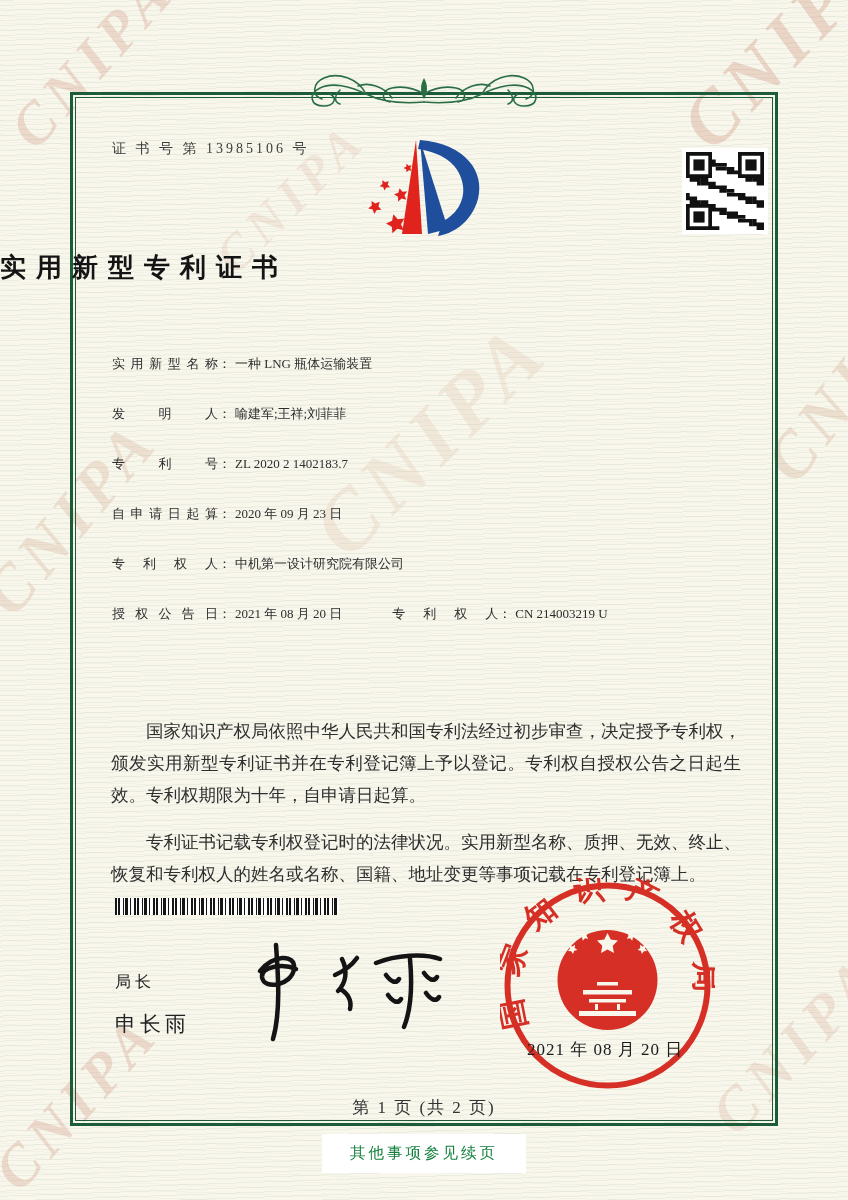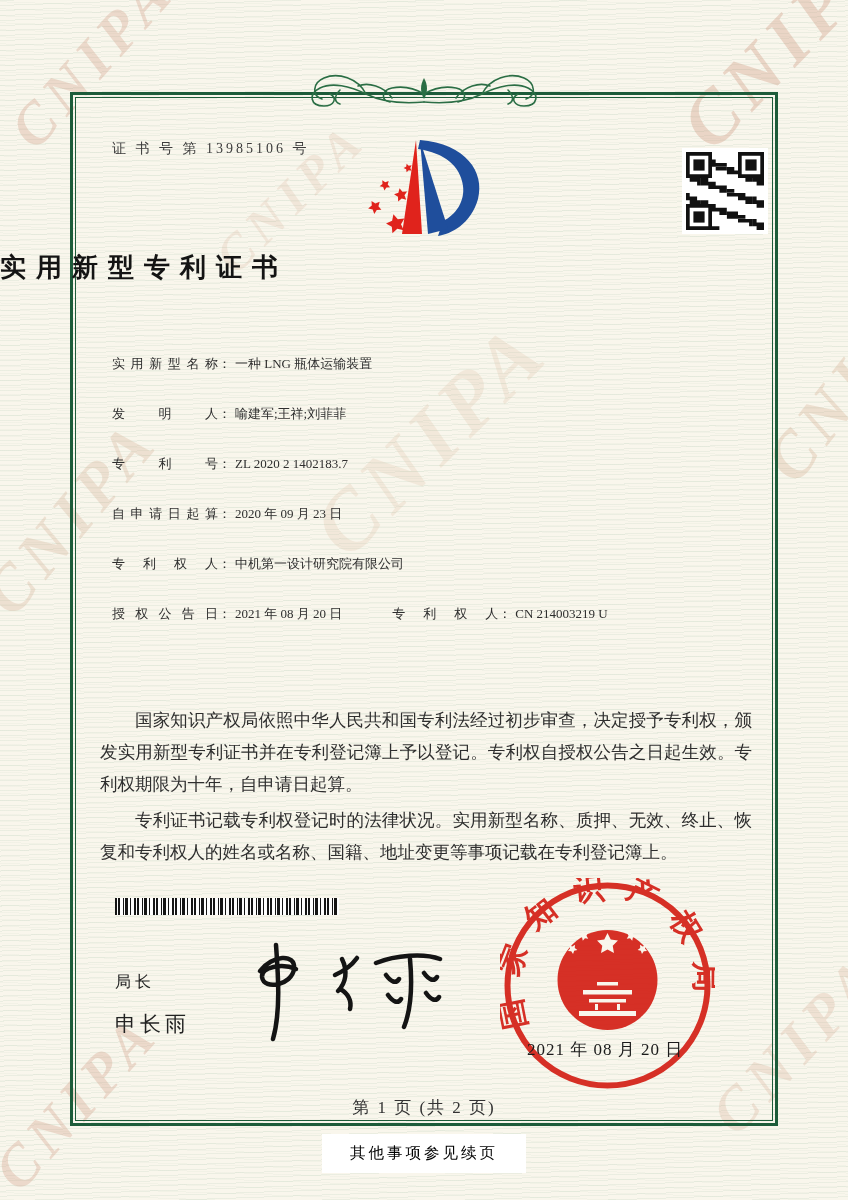--- a/index.html
+++ b/index.html
@@ -35,33 +35,33 @@
          font-size:26px;font-weight:bold;letter-spacing:10px;color:#141414;z-index:4;}
   
   .fields{position:absolute;left:112px;top:352px;width:648px;font-size:13px;color:#2e2e2e;z-index:4;}
   .row{margin-bottom:26px;line-height:24px;white-space:nowrap;}
   .lbl{display:inline-block;width:106px;text-align:justify;text-align-last:justify;vertical-align:top;}
   .colon{display:inline-block;margin-right:4px;}
   .pair2{margin-left:50px;}
   
   .paras{position:absolute;left:96px;top:700px;width:660px;font-size:17.5px;line-height:32px;
          color:#2e2e2e;text-align:justify;z-index:4;}
-  .paras p{margin:4px;text-indent:2em;}
+  .paras p{margin:15px;text-indent:2em;}
   
   .barcode{position:absolute;left:115px;top:898px;width:224px;height:17px;z-index:4;
     background:repeating-linear-gradient(90deg,#151515 0 2px,#fdfdfd 2px 3px,#151515 3px 5px,#fdfdfd 5px 8px,#151515 8px 9px,#fdfdfd 9px 10px,#151515 10px 13px,#fdfdfd 13px 15px,#151515 15px 16px,#fdfdfd 16px 19px);}
   .issuer-title{position:absolute;left:115px;top:972px;font-size:16px;letter-spacing:4px;color:#222;z-index:5;}
   .issuer-name{position:absolute;left:115px;top:1010px;font-size:21px;letter-spacing:4px;color:#222;z-index:5;}
   .signature{position:absolute;left:238px;top:933px;z-index:5;}
   .seal{position:absolute;left:500px;top:878px;z-index:4;opacity:0.96;}
   .seal-date{position:absolute;left:527px;top:1038px;font-size:17px;letter-spacing:1px;color:#1b1b1b;z-index:6;}
   .page-num{position:absolute;left:0;right:0;top:1096px;text-align:center;font-size:17px;
             letter-spacing:2px;color:#333;z-index:4;}
   .cont-note{position:absolute;left:50%;transform:translateX(-50%);top:1134px;background:#ffffff;
-             padding:9px 28px;font-size:15.5px;letter-spacing:3px;color:#000000;z-index:5;}
+             padding:9px 28px;font-size:15.5px;letter-spacing:3px;color:#15803d;z-index:5;}
 </style>
 </head>
 <body>
 
 <div class="page">
 
   <span class="wm wm1">CNIPA</span>
   <span class="wm wm2">CNIPA</span>
   <span class="wm wm3">CNIPA</span>
   <span class="wm wm4">CNIPA</span>

